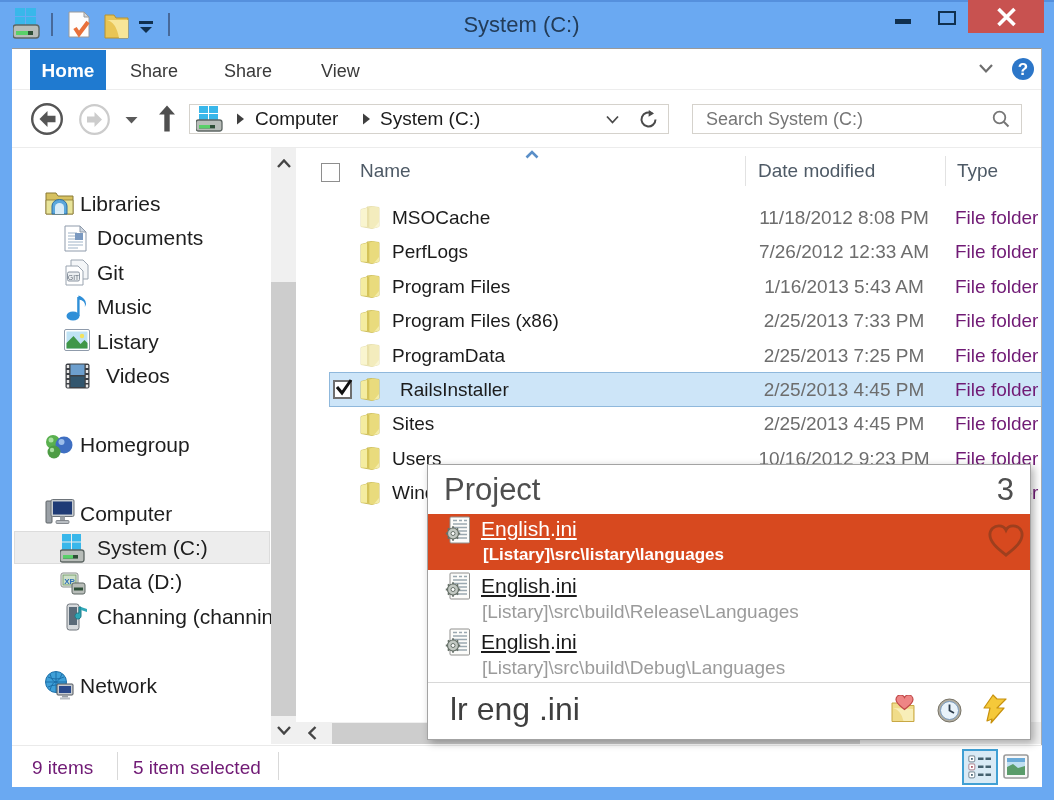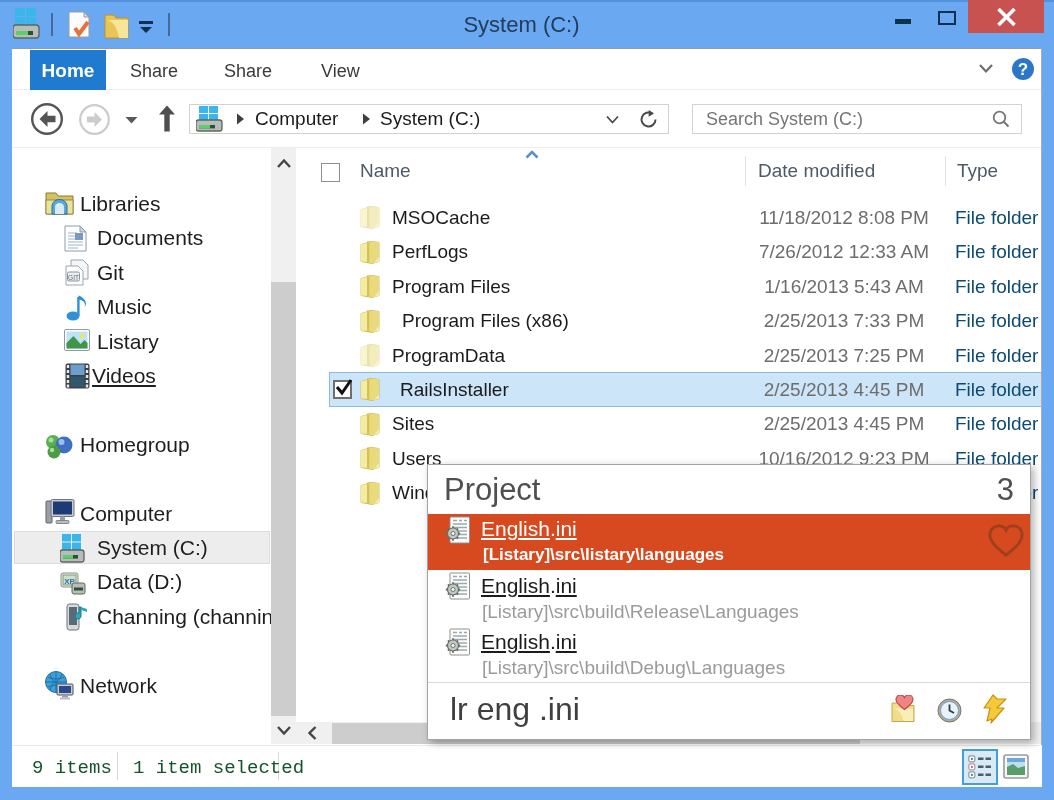--- a/index.html
+++ b/index.html
@@ -19,26 +19,26 @@
 .bc { top:108px; font-size:19px; color:#1b1b1b; }
 #content { left:12px; top:148px; width:1030px; height:597px; background:#fff; }
 .sbitem { font-size:21px; color:#1e1e1e; white-space:nowrap; line-height:22px; }
 #sbsel { left:14px; top:531px; width:256px; height:33px; background:#ededed; border:1px solid #dcdcdc; }
 #sbscroll { left:271px; top:148px; width:25px; height:596px; background:#f0f0f0; }
 #sbthumb { left:271px; top:282px; width:25px; height:434px; background:#cdcdcd; }
 .hdr { font-size:19px; color:#4e5a66; }
 .hsep { top:156px; width:1px; height:30px; background:#e2e2e2; }
 .fname { font-size:19px; color:#1b1b1b; white-space:nowrap; line-height:22px; }
 .fdate { font-size:19px; color:#6d6d6d; width:200px; text-align:center; line-height:22px; }
-.ftype { font-size:19px; color:#0c4a6e; line-height:22px; }
+.ftype { font-size:19px; color:#701a75; line-height:22px; }
 #selrow { left:329px; top:372px; width:713px; height:35px; background:#cde5f8; border:1px solid #8fb8dc; }
 #hscroll { left:296px; top:722px; width:746px; height:22px; background:#f0f0f0; }
 #hthumb { left:332px; top:723px; width:528px; height:21px; background:#cdcdcd; }
 #status { left:12px; top:745px; width:1030px; height:42px; background:#fff; border-top:1px solid #eaeaea; }
-.stxt { font-size:19px; color:#14532d;font-family:Liberation Mono, monospace; }
+.stxt { font-size:19px; color:#701a75; }
 #popup { left:427px; top:464px; width:604px; height:276px; background:#fff; border:1px solid #a3a3a3; box-shadow:3px 3px 8px rgba(0,0,0,0.3); }
 #orow { left:428px; top:514px; width:602px; height:56px; background:#d7491f; }
 .ptitle { font-size:21px; color:#1b1b1b; }
 .ppath { font-size:19px; color:#9b9b9b; }
 </style>
 </head>
 <body>
 
 <div class="abs" id="topline"></div>
 
@@ -187,21 +187,21 @@
       <rect x="1.8" y="12" width="2.4" height="3"></rect>
       <rect x="1.8" y="17" width="2.4" height="3"></rect>
       <rect x="1.8" y="21.5" width="2.4" height="3"></rect>
   <rect x="20.8" y="2" width="2.4" height="3"></rect>
       <rect x="20.8" y="7" width="2.4" height="3"></rect>
       <rect x="20.8" y="12" width="2.4" height="3"></rect>
       <rect x="20.8" y="17" width="2.4" height="3"></rect>
       <rect x="20.8" y="21.5" width="2.4" height="3"></rect>
  </g>
 </svg>
-<div class="abs sbitem" style="left:92px;top:365px;text-decoration:underline;">Videos</div>
+<div class="abs sbitem" style="left:106px;top:365px;">Videos</div>
 <svg class="abs" style="left:44px;top:432px" width="30" height="28" viewBox="0 0 30 28">
  <circle cx="9" cy="10" r="7" fill="#59b04e"></circle>
     <circle cx="7" cy="8" r="2.5" fill="#a8dfa0"></circle>
  <circle cx="20" cy="13" r="8.5" fill="#3f6fc2"></circle>
     <circle cx="17.5" cy="10" r="3" fill="#9cbdea"></circle>
  <circle cx="10" cy="20" r="6.5" fill="#4d9c44"></circle>
     <circle cx="8" cy="18" r="2.2" fill="#a8dfa0"></circle>
 </svg>
 <div class="abs sbitem" style="left:80px;top:434px;">Homegroup</div>
 <svg class="abs" style="left:45px;top:499px" width="30" height="28" viewBox="0 0 30 28">
@@ -302,21 +302,21 @@
 <div class="abs fname" style="left:392px;top:276px;">Program Files</div>
 <div class="abs fdate" style="left:744px;top:276px;">1/16/2013 5:43 AM</div>
 <div class="abs ftype" style="left:955px;top:276px;">File folder</div>
 <svg class="abs" style="left:360px;top:310px;" width="21" height="23" viewBox="0 0 21 23">
     <path d="M1 3.5 L7 2 L7 1 L12 0.5 L19 1.5 L19 20.5 L12 22.5 L1 20.5 z" fill="#e5d76f" stroke="#c3b24a" stroke-width="0.8"></path>
     <path d="M1 3.5 L7 2 L7 20.8 L1 20.5 z" fill="#f4ecA0"></path>
     <path d="M7 2 L9.5 2.2 L9.5 21.3 L7 20.8 z" fill="#d4c258"></path>
     <path d="M9.5 2.2 L12 0.5 L19 1.5 L19 20.5 L12 22.5 L9.5 21.3 z" fill="#e9db7d"></path>
     <path d="M14 22 L19 20.5 L19 16 z" fill="#f4ecaa"></path>
   </svg>
-<div class="abs fname" style="left:402px;top:310px;">Program Files (x86)</div>
+<div class="abs fname" style="left:392px;top:310px;">Program Files (x86)</div>
 <div class="abs fdate" style="left:744px;top:310px;text-align:center;">2/25/2013 7:33 PM</div>
 <div class="abs ftype" style="left:955px;top:310px;">File folder</div>
 <svg class="abs" style="left:360px;top:344px; opacity:0.5;" width="21" height="23" viewBox="0 0 21 23">
     <path d="M1 3.5 L7 2 L7 1 L12 0.5 L19 1.5 L19 20.5 L12 22.5 L1 20.5 z" fill="#e5d76f" stroke="#c3b24a" stroke-width="0.8"></path>
     <path d="M1 3.5 L7 2 L7 20.8 L1 20.5 z" fill="#f4ecA0"></path>
     <path d="M7 2 L9.5 2.2 L9.5 21.3 L7 20.8 z" fill="#d4c258"></path>
     <path d="M9.5 2.2 L12 0.5 L19 1.5 L19 20.5 L12 22.5 L9.5 21.3 z" fill="#e9db7d"></path>
     <path d="M14 22 L19 20.5 L19 16 z" fill="#f4ecaa"></path>
   </svg>
 <div class="abs fname" style="left:392px;top:345px;">ProgramData</div>
@@ -368,21 +368,21 @@
 <svg class="abs" style="left:308px;top:726px" width="9" height="14" viewBox="0 0 9 14">
  <path d="M7.5 1 L1.5 7 L7.5 13" stroke="#454545" stroke-width="2.4" fill="none"></path>
 </svg>
 <div class="abs" style="left:1042px;top:44px;width:12px;height:756px;background:#6aa9f2;"></div>
 <div class="abs" style="left:1041px;top:48px;width:1px;height:739px;background:#a8aeb4;"></div>
 
 <div class="abs" id="status"></div>
 <div class="abs stxt" style="left:32px;top:757px;">9 items</div>
 <div class="abs" style="left:117px;top:752px;width:1px;height:28px;background:#d9d9d9;"></div>
 <div class="abs" style="left:278px;top:752px;width:1px;height:28px;background:#d9d9d9;"></div>
-<div class="abs stxt" style="left:133px;top:757px;">1 item selected</div>
+<div class="abs stxt" style="left:133px;top:757px;">5 item selected</div>
 <div class="abs" style="left:962px;top:749px;width:36px;height:36px;background:#d9eaf5;border:2px solid #41a0d4;"></div>
 <svg class="abs" style="left:968px;top:755px" width="24" height="24" viewBox="0 0 24 24">
  <g>
   <rect x="0.8" y="0.8" width="6" height="6" rx="1.5" fill="#fff" stroke="#8a9aa5" stroke-width="1.2"></rect>
       <rect x="3" y="3" width="1.8" height="1.8" fill="#4a6a7a"></rect>
   <rect x="0.8" y="8.8" width="6" height="6" rx="1.5" fill="#fff" stroke="#b89aa5" stroke-width="1.2"></rect>
       <rect x="3" y="11" width="1.8" height="1.8" fill="#b05a6a"></rect>
   <rect x="0.8" y="16.8" width="6" height="6" rx="1.5" fill="#fff" stroke="#8a9aa5" stroke-width="1.2"></rect>
       <rect x="3" y="19" width="1.8" height="1.8" fill="#4a6a7a"></rect>
   <path d="M10 3.8 h5.5 M17.5 3.8 h5.5 M10 11.8 h5.5 M17.5 11.8 h5.5 M10 19.8 h5.5 M17.5 19.8 h5.5" stroke="#44606e" stroke-width="2.4"></path>

